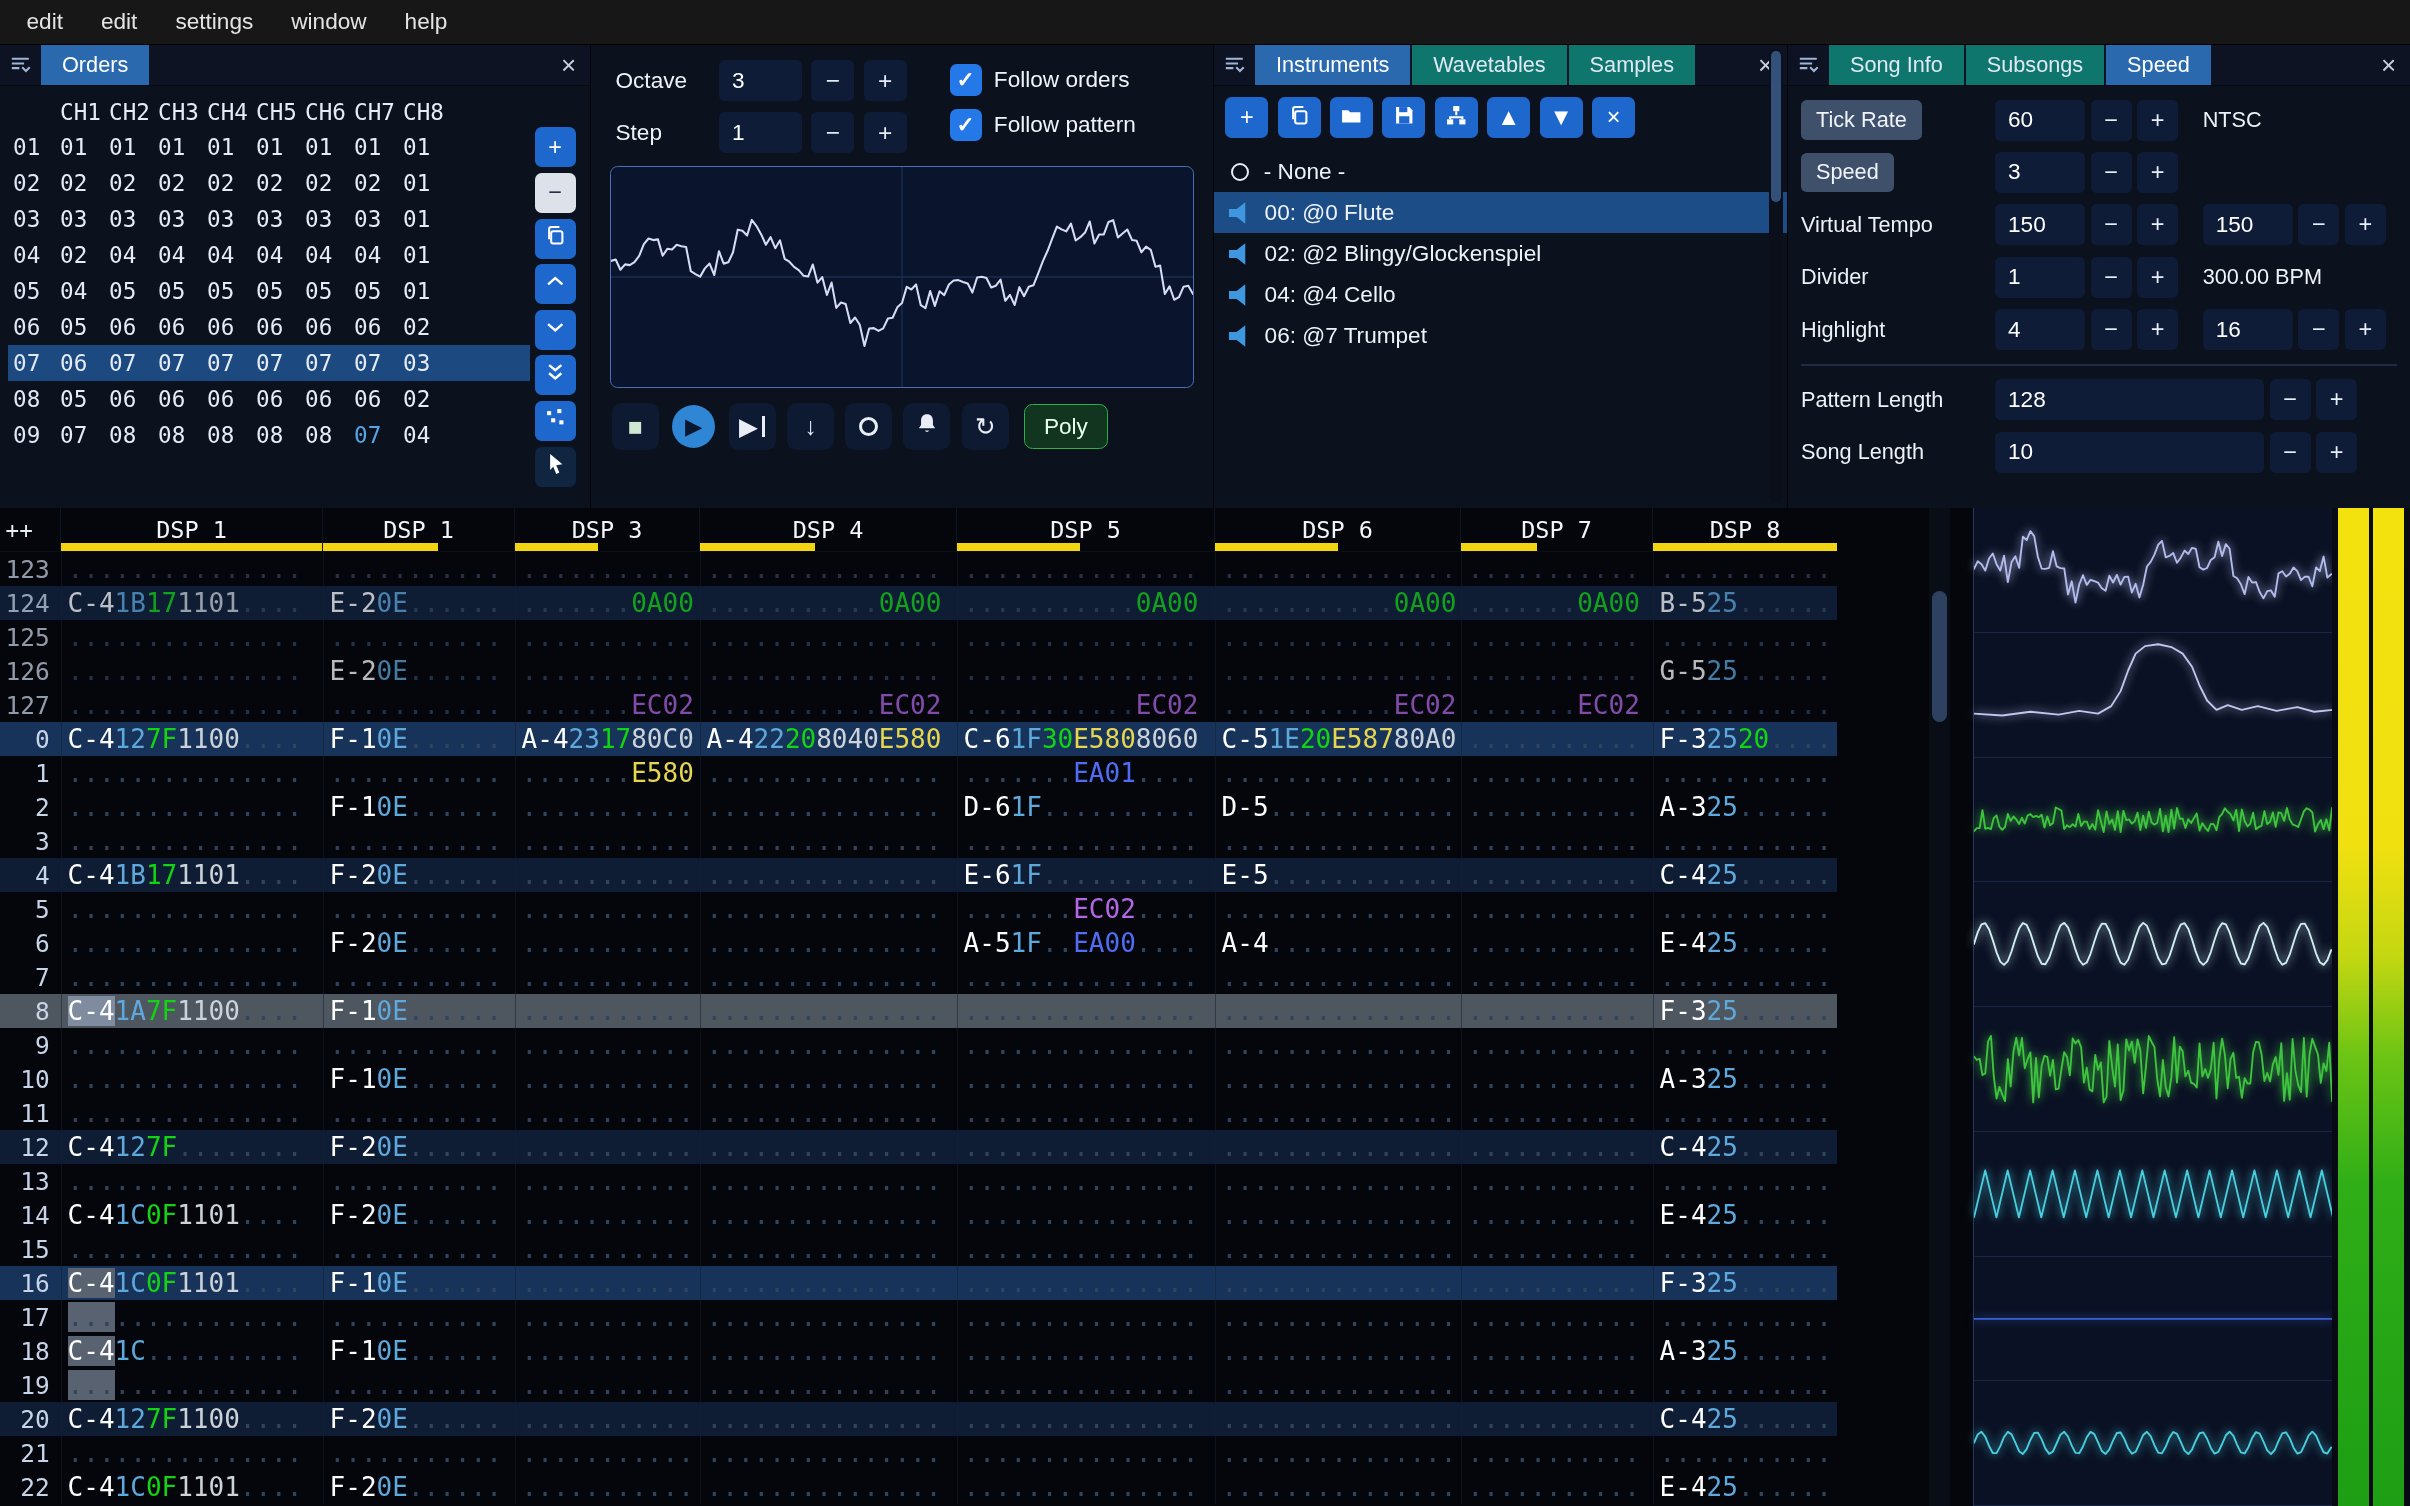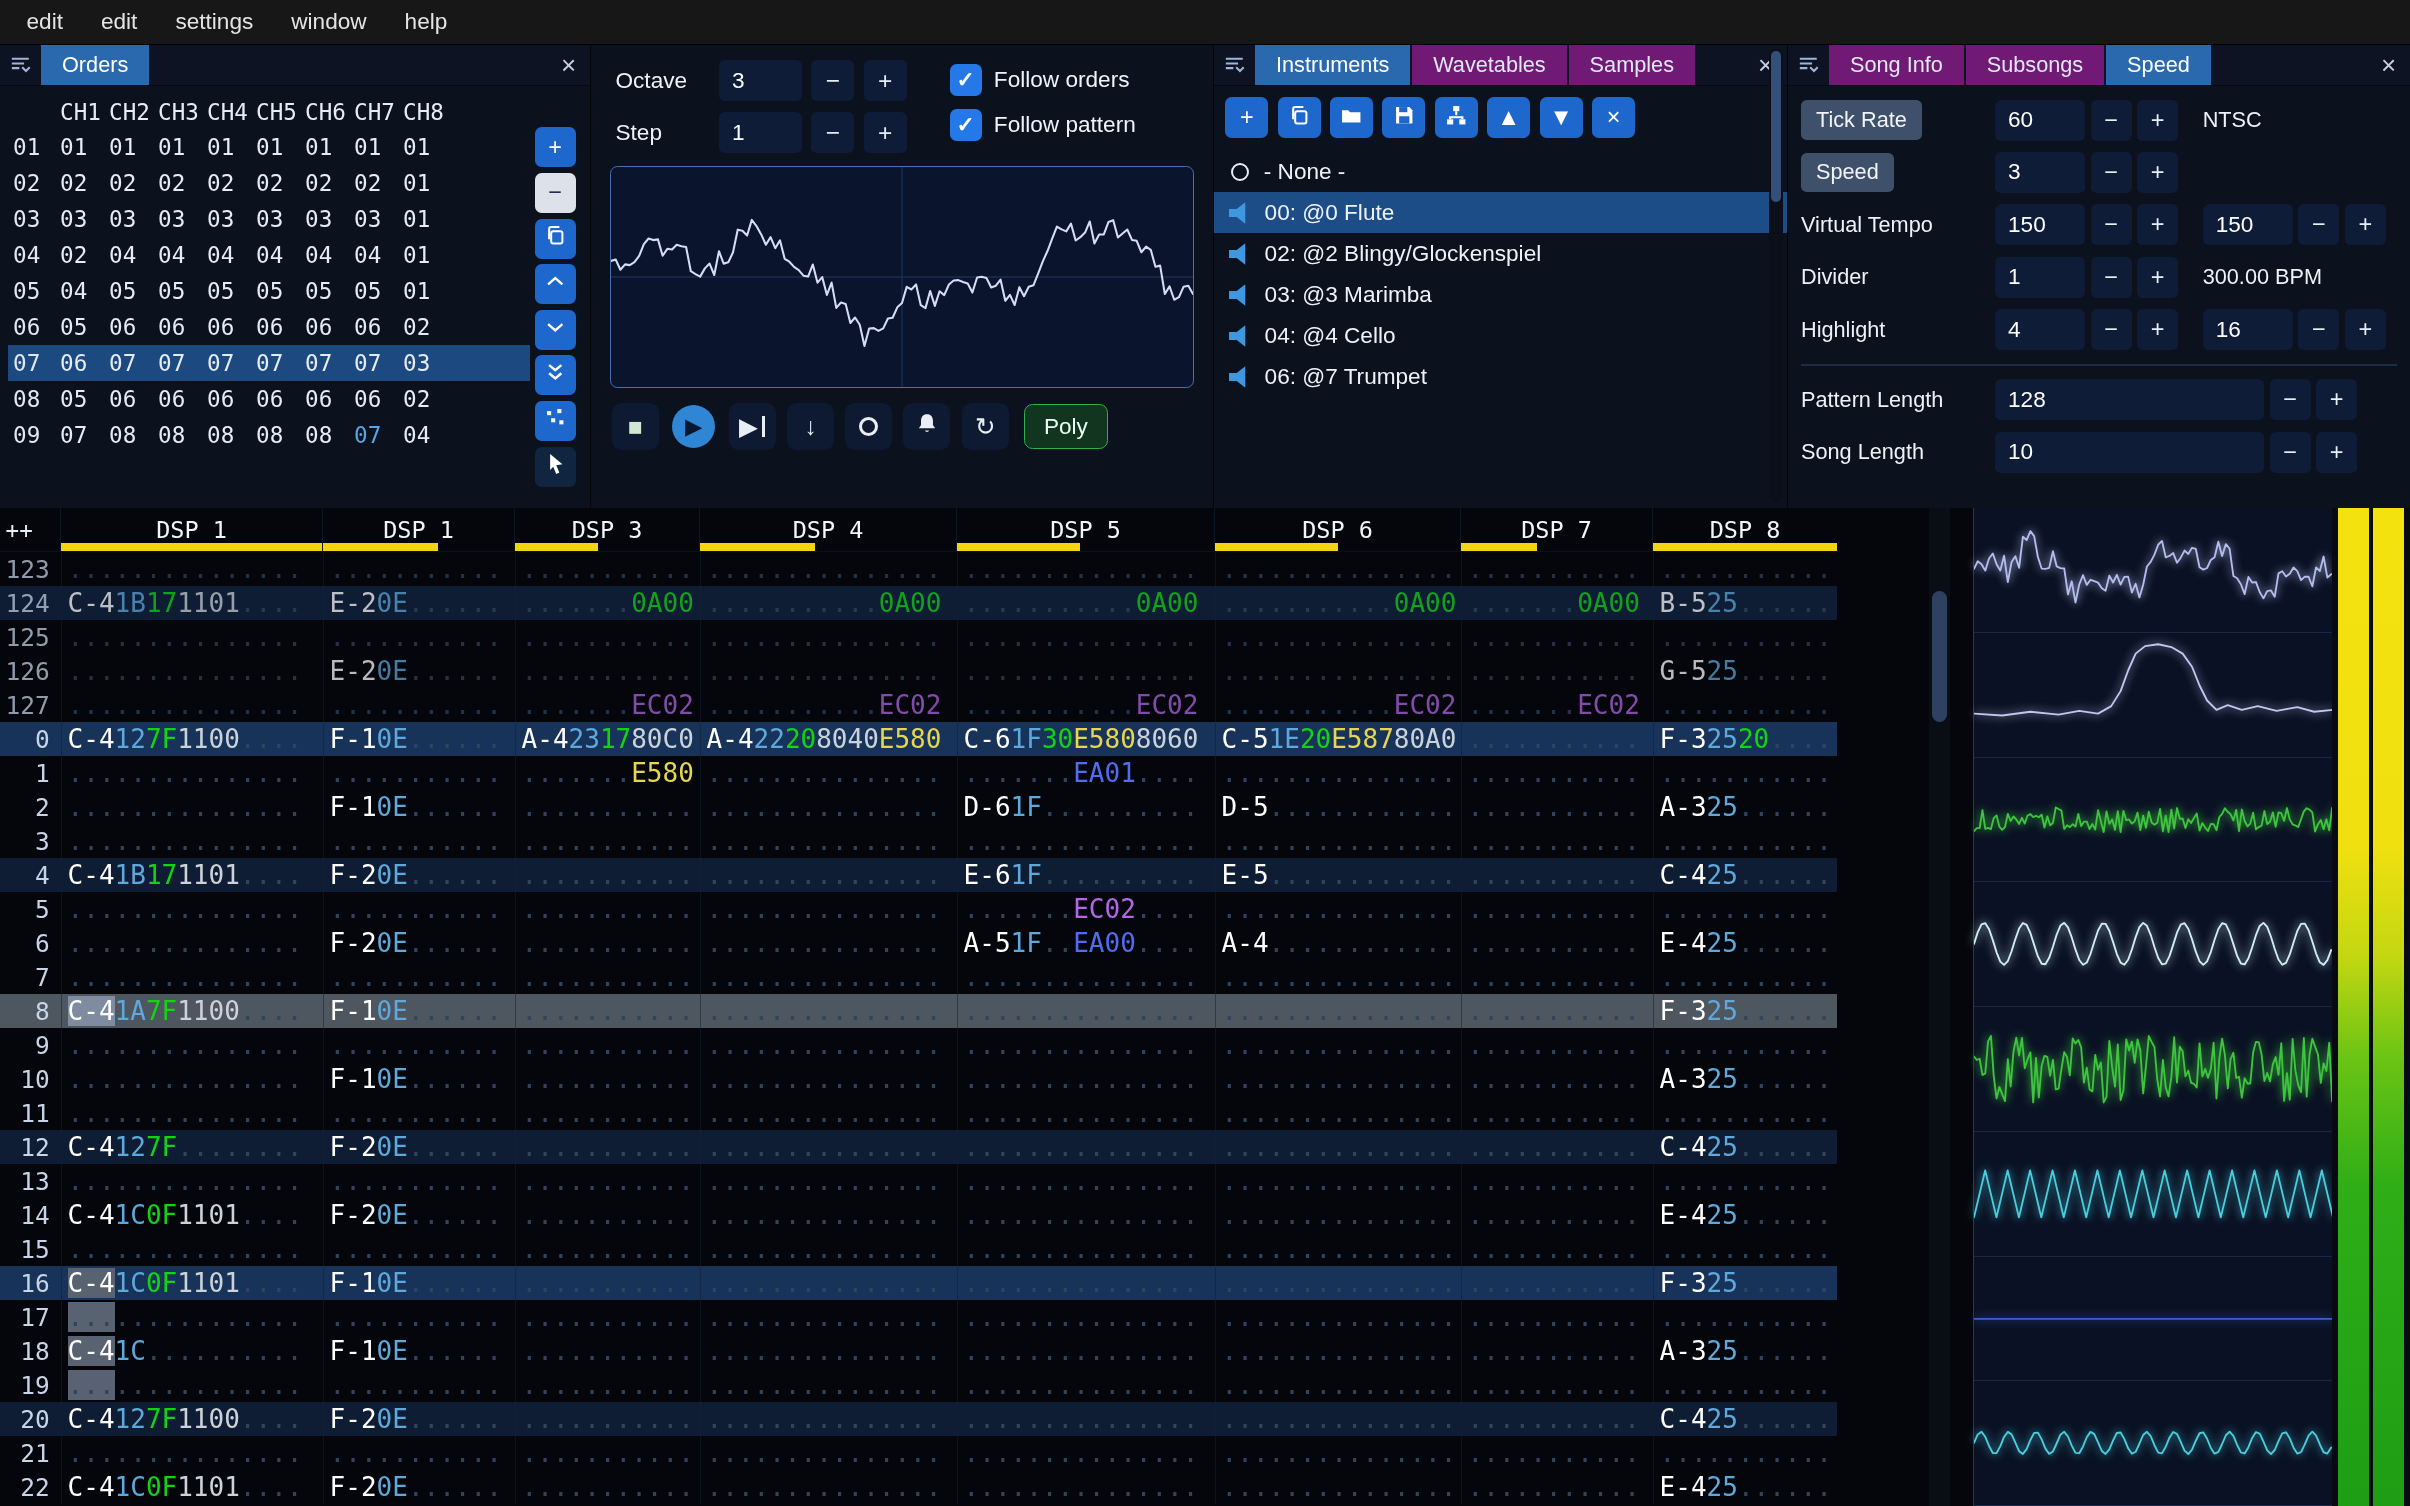--- a/index.html
+++ b/index.html
@@ -13,21 +13,21 @@
 
 
 .toprow{display:flex;height:463px;background:#06090f}
 .panel{position:relative;background:#0b111d;border-right:1.9px solid #03050a;display:flex;flex-direction:column;overflow:hidden}
 .orders-panel{width:591px}
 .transport-panel{width:623px}
 .instruments-panel{width:574px}
 .song-panel{flex:1}
 .tabbar{height:41px;display:flex;align-items:stretch;background:#0d1322;border-bottom:0.9px solid #050910;flex:none}
 .panel-icon{width:41px;display:flex;align-items:center;justify-content:center}
-.tab{display:flex;align-items:center;padding:0 21px;font-size:21.7px;background:#701a75;color:#dfe8f4;margin-right:1.9px;cursor:default}
+.tab{display:flex;align-items:center;padding:0 21px;font-size:21.7px;background:#0f766e;color:#dfe8f4;margin-right:1.9px;cursor:default}
 .tab.active{background:#2a69ae;color:#fff}
 .close-x{margin-left:auto;width:43px;display:flex;align-items:center;justify-content:center;font-size:26px;color:#c4cedd;cursor:default}
 
 
 .orders-body{flex:1;display:flex;padding:9.4px 9.4px 7.5px 7.5px}
 .orders-table{flex:1;font-family:"DejaVu Sans Mono",monospace;font-size:22.6px}
 .orow{display:flex;height:36px;align-items:center}
 .orow.ohead{height:34px;color:#ccd8ec}
 .onum{width:47px;padding-left:5.6px;color:#dfe8f4}
 .ocell{width:49px;padding-left:5.6px;color:#e6ecf6}
@@ -413,24 +413,20 @@
           <div class="inst-item sel">
             <span class="ii-icon spk"></span>
             <span class="ii-label">00: @0 Flute</span>
           </div>
           <div class="inst-item">
             <span class="ii-icon spk"></span>
             <span class="ii-label">02: @2 Blingy/Glockenspiel</span>
           </div>
           <div class="inst-item">
             <span class="ii-icon spk"></span>
-            <span class="ii-label">03: @3 Marimba</span>
-          </div>
-          <div class="inst-item">
-            <span class="ii-icon spk"></span>
             <span class="ii-label">04: @4 Cello</span>
           </div>
           <div class="inst-item">
             <span class="ii-icon spk"></span>
             <span class="ii-label">06: @7 Trumpet</span>
           </div>
         </div>
       <div class="ilist-scroll">
           <div class="thumb"></div>
         </div>

